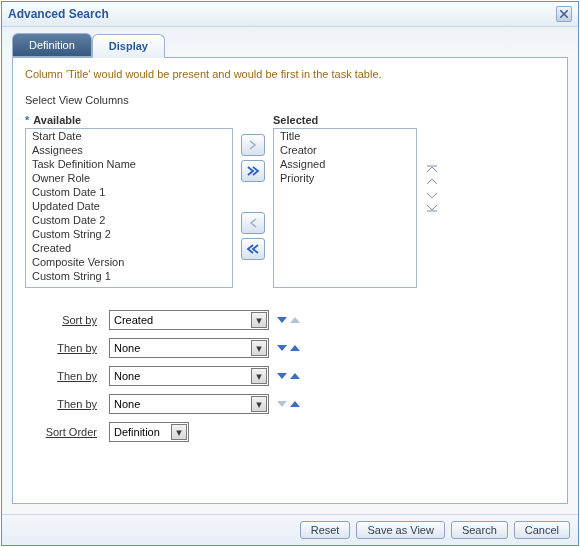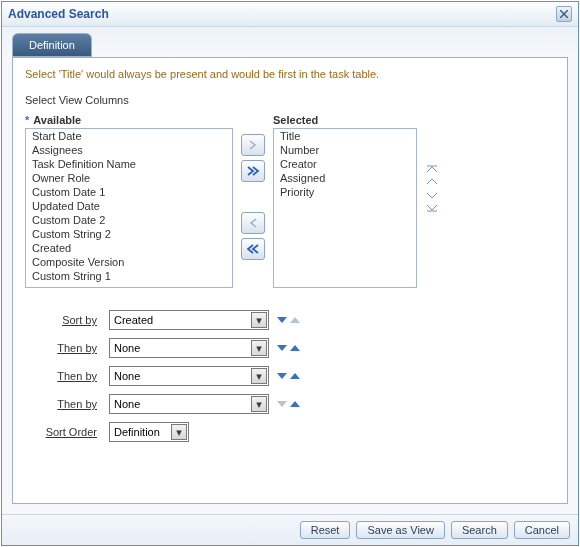--- a/index.html
+++ b/index.html
@@ -224,25 +224,26 @@
     <span class="titlebar-close">
       <svg width="8" height="8" viewBox="0 0 8 8">
           <path d="M0 0 L8 8 M8 0 L0 8" stroke="#3b5d86" stroke-width="1.5"></path>
         </svg>
     </span>
   </div>
 
   <div class="tabs-wrap">
     <div class="tabs">
       <div class="tab tab-inactive">Definition</div>
+      <div class="tab tab-active">Display</div>
     </div>
   </div>
 
   <div class="tab-content">
-    <div class="help-text">Select 'Title' would always be present and would be first in the task table.</div>
+    <div class="help-text">Column 'Title' would would be present and would be first in the task table.</div>
     <div class="section-label">Select View Columns</div>
 
     <div class="columns-row">
       <div class="list-col">
         <div class="list-header">
           <span class="required-star">*</span>
           <span>Available</span>
         </div>
         <div class="listbox" id="available-list">
             <div class="item">Start Date</div>
@@ -282,21 +283,20 @@
             </svg>
         </div>
       </div>
 
       <div class="list-col">
         <div class="list-header">
           <span>Selected</span>
         </div>
         <div class="listbox selected-box" id="selected-list">
             <div class="item">Title</div>
-            <div class="item">Number</div>
             <div class="item">Creator</div>
             <div class="item">Assigned</div>
             <div class="item">Priority</div>
           </div>
       </div>
 
       <div class="order-btns">
         <div class="obtn">
           <svg width="12" height="8" viewBox="0 0 12 8">
               <path d="M1 7 L6 2 L11 7 M1 1 L11 1" stroke="#7c92ad" fill="none" stroke-width="1"></path>

